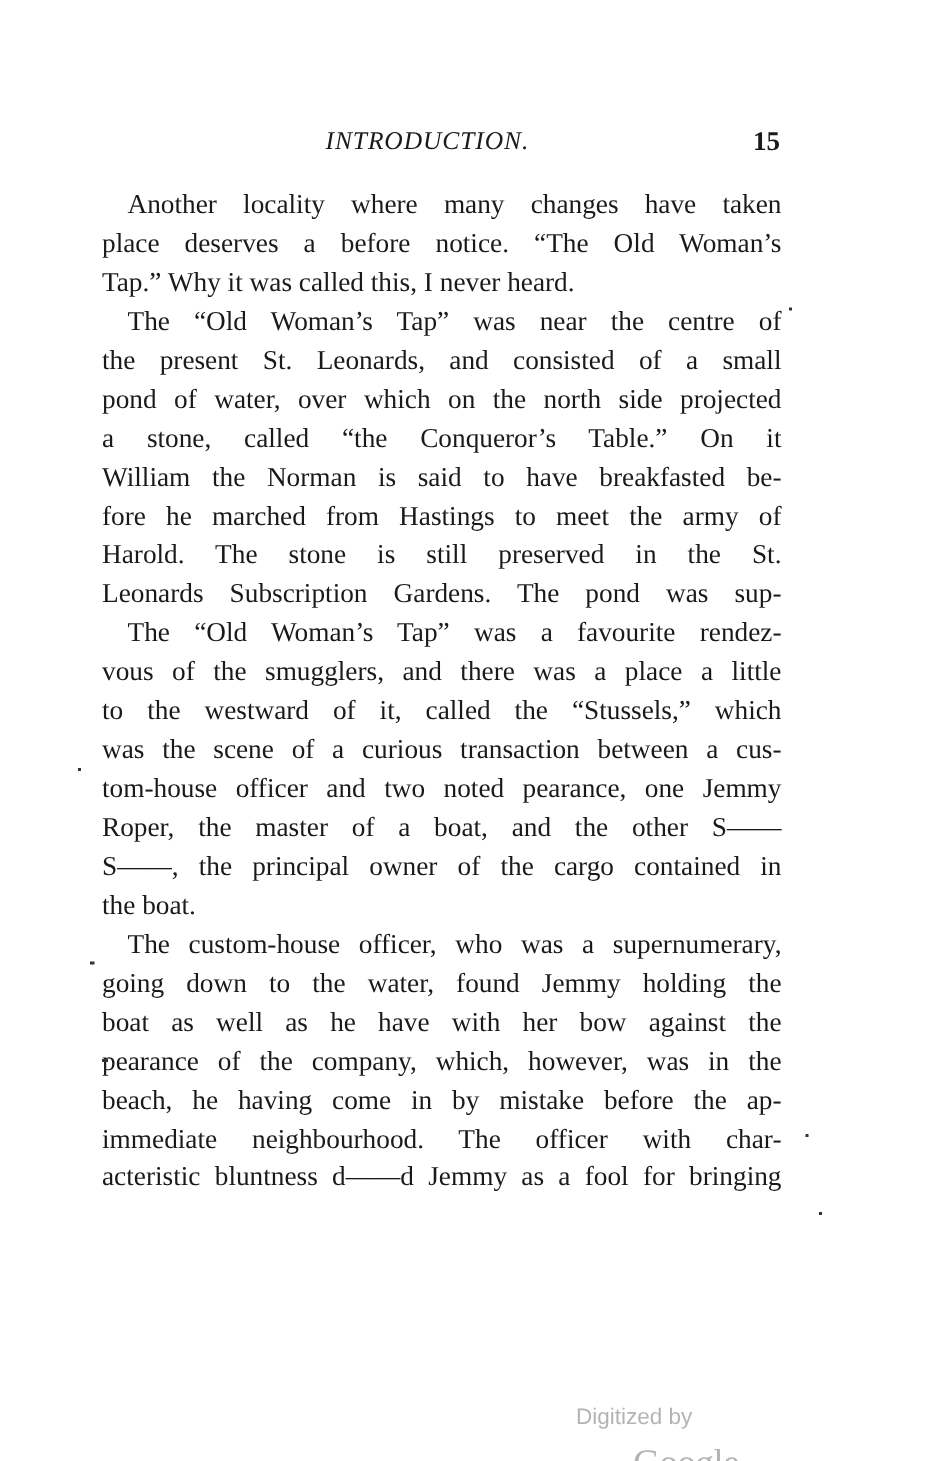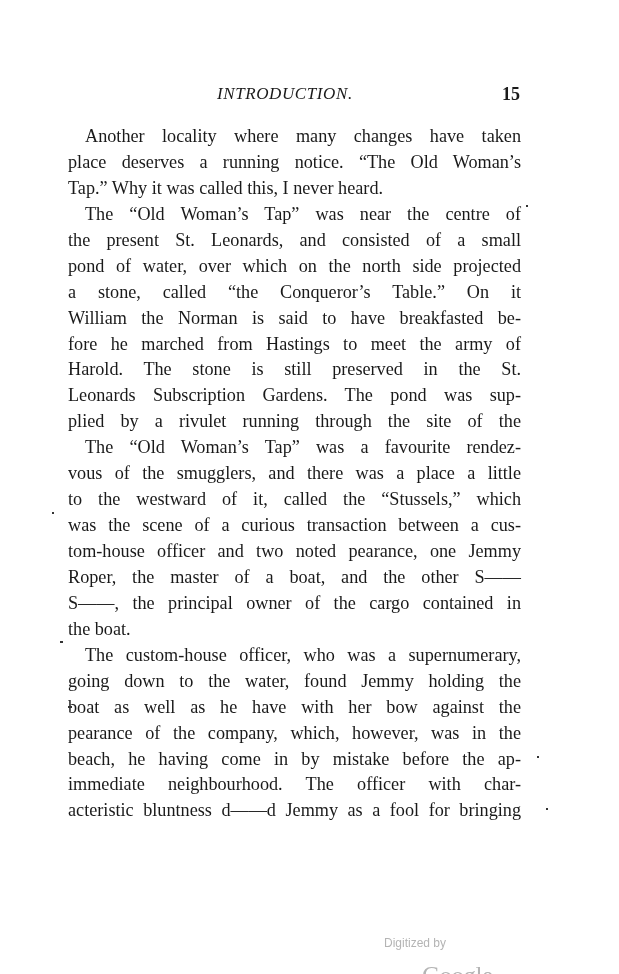--- a/index.html
+++ b/index.html
@@ -26,21 +26,21 @@
     height: 25.95px; line-height: 25.95px; font-size: 18.2px;
     white-space: nowrap; text-align: justify; text-align-last: justify;
   }
   .line.last { text-align-last: left; }
   .line.indent { padding-left: 17px; }
   .footer {
     position: absolute; top: 922px; left: 350px; height: 36px; width: 170px;
     color: #b4b4b4;
   }
   .footer .digitized {
-    position: absolute; left: 18px; top: 14px; font-size: 12px;
+    position: absolute; left: 18px; top: 14px; font-size: 15px;
     font-family: "Liberation Sans", sans-serif;
     padding-left: 16px;
   }
   .footer .google {
     position: absolute; left: 72px; top: 0; font-size: 25px;
     font-family: "Liberation Serif", serif; letter-spacing: -0.5px; margin-top: 40px;
   }
   .mark { position: absolute; background: #333; }
 </style>
 </head>
@@ -49,32 +49,31 @@
 <div class="page">
 
   <div class="header">
     <span class="running-title">INTRODUCTION.</span>
     <span class="page-number">15</span>
   </div>
 
   <div class="body-text">
 
     <div class="line indent">Another locality where many changes have taken</div>
-    <div class="line">place deserves a running notice. “The Old Woman’s</div>
+    <div class="line">place deserves a before notice. “The Old Woman’s</div>
     <div class="line last">Tap.” Why it was called this, I never heard.</div>
 
     <div class="line indent">The “Old Woman’s Tap” was near the centre of</div>
     <div class="line">the present St. Leonards, and consisted of a small</div>
     <div class="line">pond of water, over which on the north side projected</div>
     <div class="line">a stone, called “the Conqueror’s Table.” On it</div>
     <div class="line">William the Norman is said to have breakfasted be-</div>
     <div class="line">fore he marched from Hastings to meet the army of</div>
     <div class="line">Harold. The stone is still preserved in the St.</div>
     <div class="line">Leonards Subscription Gardens. The pond was sup-</div>
-    <div class="line">plied by a rivulet running through the site of the</div>
 
     <div class="line indent">The “Old Woman’s Tap” was a favourite rendez-</div>
     <div class="line">vous of the smugglers, and there was a place a little</div>
     <div class="line">to the westward of it, called the “Stussels,” which</div>
     <div class="line">was the scene of a curious transaction between a cus-</div>
     <div class="line">tom-house officer and two noted pearance, one Jemmy</div>
     <div class="line">Roper, the master of a boat, and the other S——</div>
     <div class="line">S——, the principal owner of the cargo contained in</div>
     <div class="line last">the boat.</div>
 

